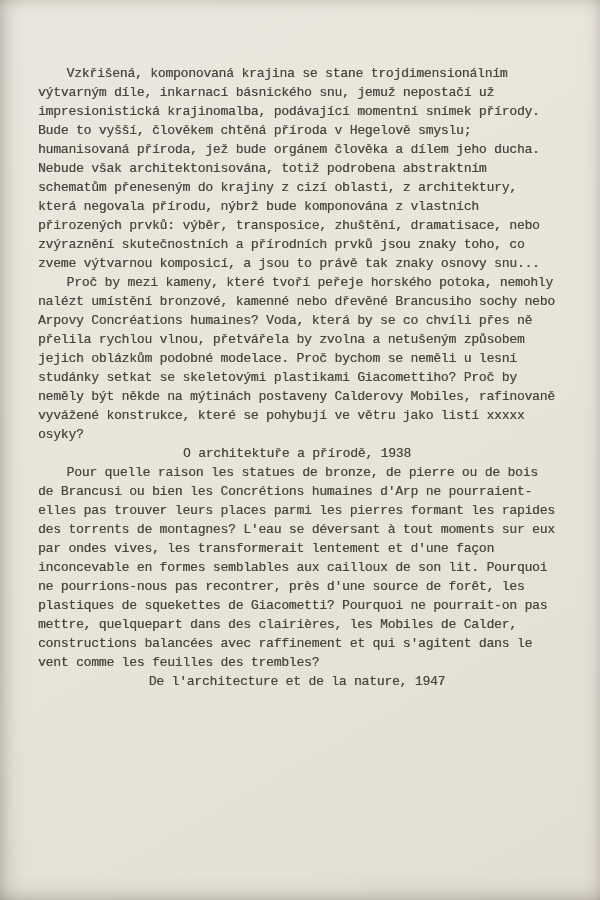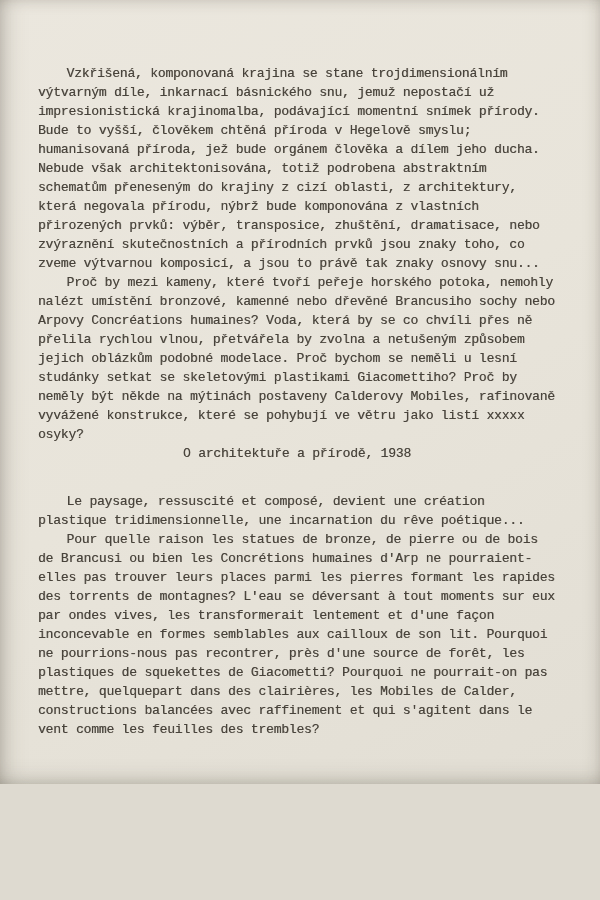--- a/index.html
+++ b/index.html
@@ -8,21 +8,21 @@
   }
   body {
     width: 600px;
     height: 900px;
     overflow: hidden;
     background: #dedad0;
   }
   .paper {
     box-sizing: border-box;
     width: 600px;
-    height: 784px;
+    height: 900px;
     padding: 64px 44px 0 38px;
     background: linear-gradient(150deg, #ebe7de 0%, #e8e4da 50%, #e2ded4 100%);
     box-shadow:
       inset 16px 0 26px -18px rgba(90, 84, 72, 0.5),
       inset -10px 0 20px -14px rgba(90, 84, 72, 0.35),
       inset 0 -14px 24px -16px rgba(90, 84, 72, 0.4),
       inset 0 10px 18px -14px rgba(90, 84, 72, 0.25);
   }
   .para {
     margin: 0;
@@ -51,17 +51,17 @@
 </head>
 <body>
 
 <div class="paper">
   <p class="para">Vzkřišená, komponovaná krajina se stane trojdimensionálním výtvarným díle, inkarnací básnického snu, jemuž nepostačí už impresionistická krajinomalba, podávající momentní snímek přírody. Bude to vyšší, člověkem chtěná příroda v Hegelově smyslu; humanisovaná příroda, jež bude orgánem člověka a dílem jeho ducha. Nebude však architektonisována, totiž podrobena abstraktním schematům přeneseným do krajiny z cizí oblasti, z architektury, která negovala přírodu, nýbrž bude komponována z vlastních přirozených prvků: výběr, transposice, zhuštění, dramatisace, nebo zvýraznění skutečnostních a přírodních prvků jsou znaky toho, co zveme výtvarnou komposicí, a jsou to právě tak znaky osnovy snu...</p>
 
   <p class="para gap-sm">Proč by mezi kameny, které tvoří peřeje horského potoka, nemohly nalézt umístění bronzové, kamenné nebo dřevěné Brancusiho sochy nebo Arpovy Concréations humaines? Voda, která by se co chvíli přes ně přelila rychlou vlnou, přetvářela by zvolna a netušeným způsobem jejich oblázkům podobné modelace. Proč bychom se neměli u lesní studánky setkat se skeletovými plastikami Giacomettiho? Proč by neměly být někde na mýtinách postaveny Calderovy Mobiles, rafinovaně vyvážené konstrukce, které se pohybují ve větru jako listí xxxxx osyky?</p>
 
   <p class="caption">O architektuře a přírodě, 1938</p>
 
-  <p class="para gap-lg">Le paysage, ressuscité et composé, devient une création plastique tridimensionnelle, une incarnation du rêve poétique...</p>
 
   <p class="para">Pour quelle raison les statues de bronze, de pierre ou de bois de Brancusi ou bien les Concrétions humaines d'Arp ne pourraient-elles pas trouver leurs places parmi les pierres formant les rapides des torrents de montagnes? L'eau se déversant à tout moments sur eux par ondes vives, les transformerait lentement et d'une façon inconcevable en formes semblables aux cailloux de son lit. Pourquoi ne pourrions-nous pas recontrer, près d'une source de forêt, les plastiques de squekettes de Giacometti? Pourquoi ne pourrait-on pas mettre, quelquepart dans des clairières, les Mobiles de Calder, constructions balancées avec raffinement et qui s'agitent dans le vent comme les feuilles des trembles?</p>
 
+  <p class="caption">De l'architecture et de la nature, 1947</p>
 </div>
 
 </body></html>

